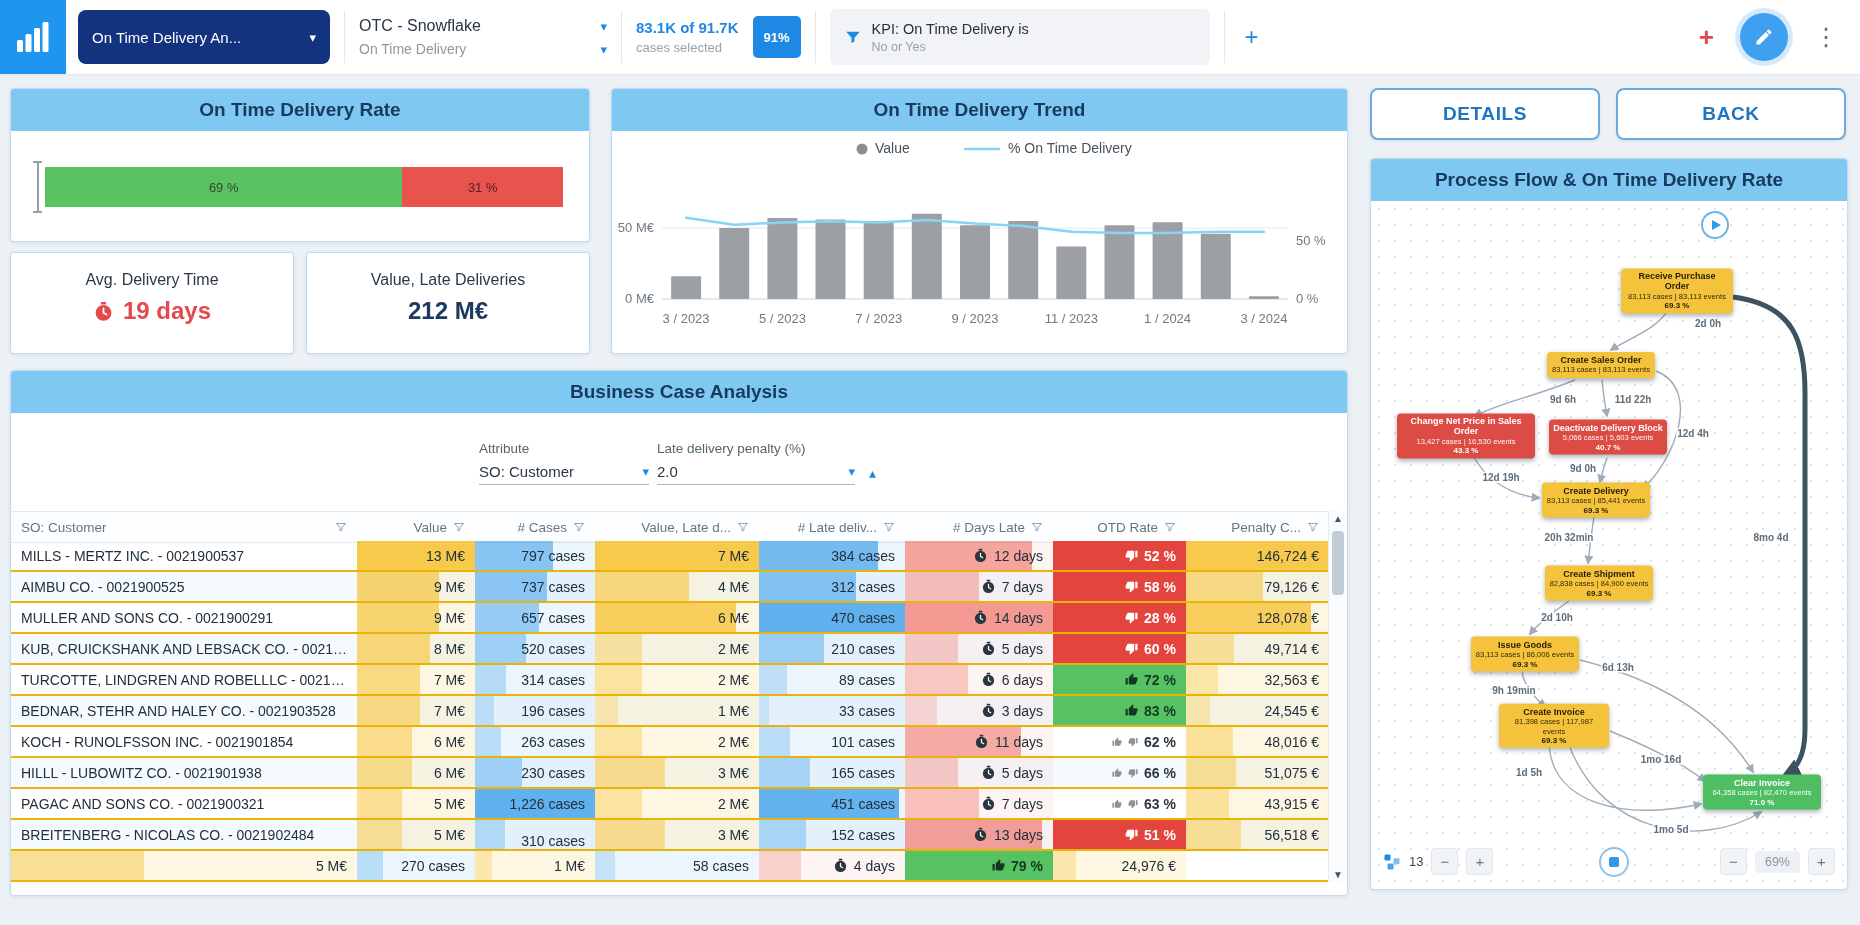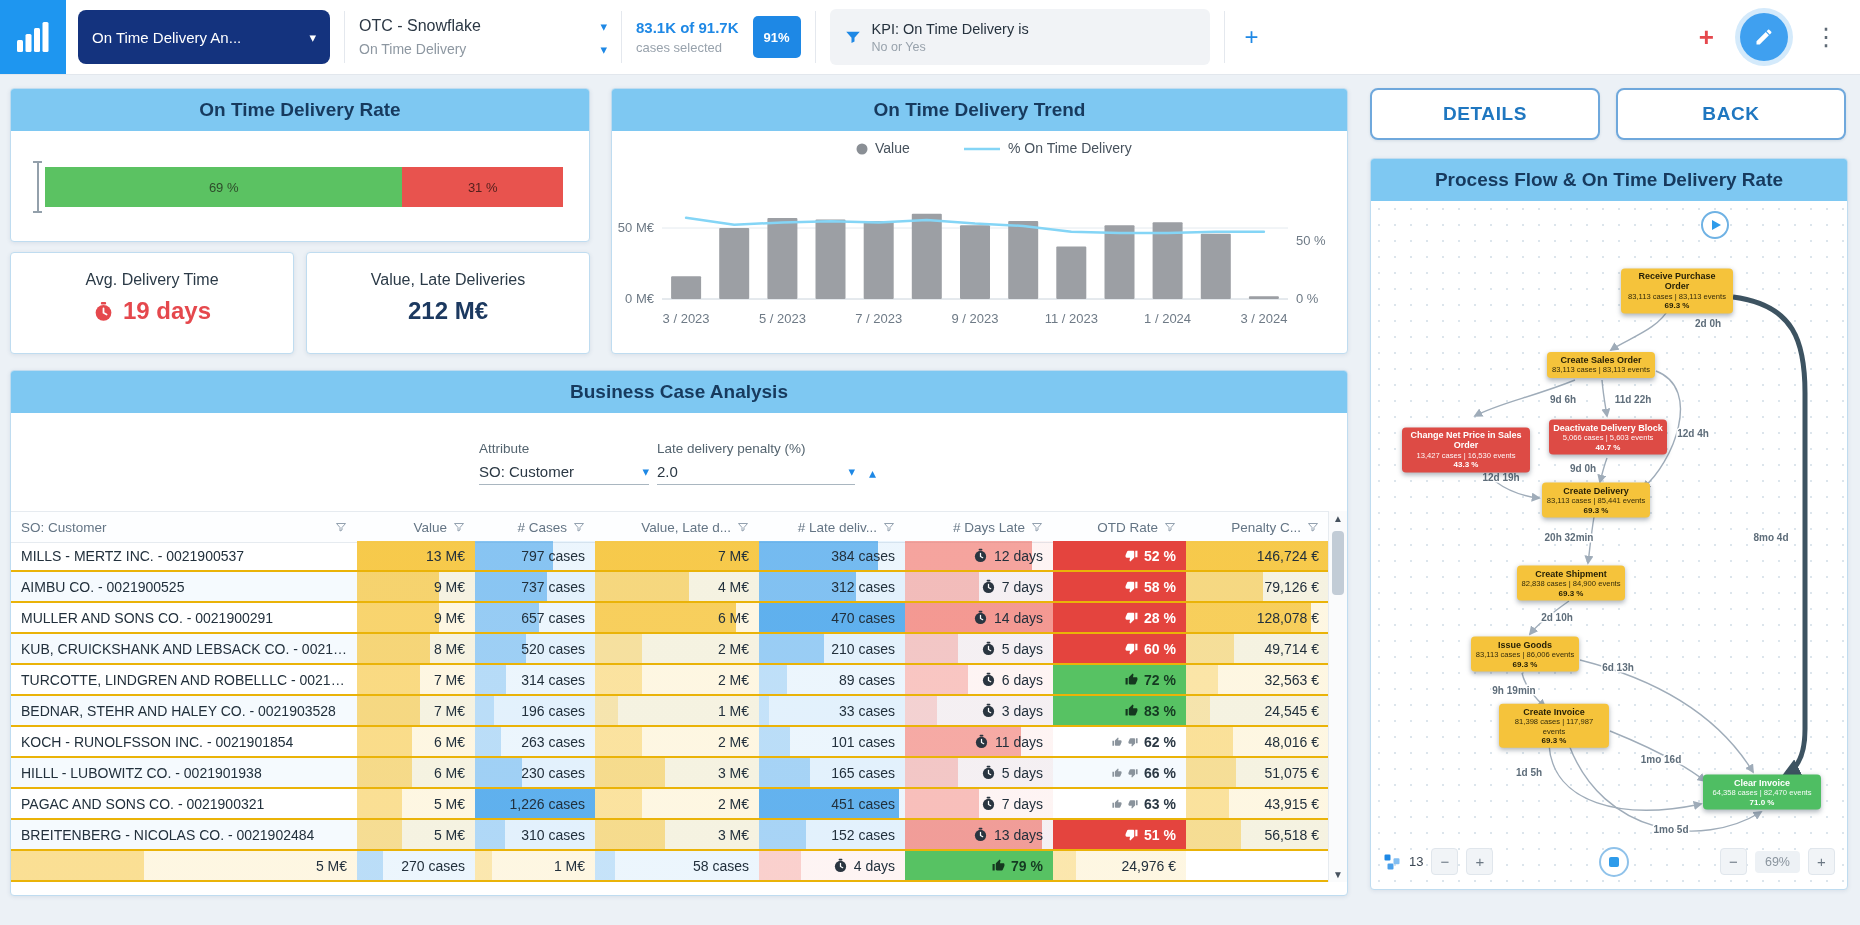--- a/index.html
+++ b/index.html
@@ -612,21 +612,21 @@
             <span>43,915 €</span>
           </div>
         </div>
         <div class="tr alt">
           <div class="td cust">
             <span class="ell">BREITENBERG - NICOLAS CO. - 0021902484</span>
           </div>
           <div class="td num" style="background: linear-gradient(90deg, rgba(246, 197, 60, 0.55) 0px, rgba(246, 197, 60, 0.55) 38.5%, rgba(246, 197, 60, 0.15) 38.5%, rgba(246, 197, 60, 0.15) 100%);">
             <span>5 M€</span>
           </div>
-          <div class="td num" style="background: linear-gradient(90deg, rgba(42, 150, 232, 0.34) 0px, rgba(42, 150, 232, 0.34) 25.3%, rgba(42, 150, 232, 0.09) 25.3%, rgba(42, 150, 232, 0.09) 100%);">
+          <div class="td num" style="background: linear-gradient(90deg, rgba(42, 150, 232, 0.34) 0px, rgba(42, 150, 232, 0.34) 25.3%, rgba(42, 150, 232, 0.09) 25.3%, rgba(42, 150, 232, 0.09) 100%); align-items: flex-end;">
             <span>310 cases</span>
           </div>
           <div class="td num" style="background: linear-gradient(90deg, rgba(246, 197, 60, 0.58) 0px, rgba(246, 197, 60, 0.58) 42.9%, rgba(246, 197, 60, 0.15) 42.9%, rgba(246, 197, 60, 0.15) 100%);">
             <span>3 M€</span>
           </div>
           <div class="td num" style="background: linear-gradient(90deg, rgba(42, 150, 232, 0.38) 0px, rgba(42, 150, 232, 0.38) 32.3%, rgba(42, 150, 232, 0.09) 32.3%, rgba(42, 150, 232, 0.09) 100%);">
             <span>152 cases</span>
           </div>
           <div class="td num" style="background: linear-gradient(90deg, rgba(238, 100, 90, 0.62) 0px, rgba(238, 100, 90, 0.62) 92.9%, rgba(238, 100, 90, 0.07) 92.9%, rgba(238, 100, 90, 0.07) 100%);">
             <svg width="15" height="15" viewBox="0 0 24 24">
@@ -748,36 +748,36 @@
       </div>
     <div class="fnode yellow" style="left: 306px; top: 90px; width: 112px;">
           <div class="fn-name">Receive Purchase Order</div>
           <div class="fn-stats">83,113 cases | 83,113 events</div>
           <div class="fn-pct">69.3 %</div>
         </div>
         <div class="fnode yellow" style="left: 230px; top: 164px; width: 108px;">
           <div class="fn-name">Create Sales Order</div>
           <div class="fn-stats">83,113 cases | 83,113 events</div>
         </div>
-        <div class="fnode red" style="left: 95px; top: 249px; width: 128px;">
+        <div class="fnode red" style="left: 95px; top: 235px; width: 138px;">
           <div class="fn-name">Change Net Price in Sales Order</div>
           <div class="fn-stats">13,427 cases | 16,530 events</div>
           <div class="fn-pct">43.3 %</div>
         </div>
         <div class="fnode red" style="left: 237px; top: 236px; width: 118px;">
           <div class="fn-name">Deactivate Delivery Block</div>
           <div class="fn-stats">5,066 cases | 5,603 events</div>
           <div class="fn-pct">40.7 %</div>
         </div>
         <div class="fnode yellow" style="left: 225px; top: 299px; width: 108px;">
           <div class="fn-name">Create Delivery</div>
           <div class="fn-stats">83,113 cases | 85,441 events</div>
           <div class="fn-pct">69.3 %</div>
         </div>
-        <div class="fnode yellow" style="left: 200px; top: 382px; width: 108px;">
+        <div class="fnode yellow" style="left: 228px; top: 382px; width: 108px;">
           <div class="fn-name">Create Shipment</div>
           <div class="fn-stats">82,838 cases | 84,900 events</div>
           <div class="fn-pct">69.3 %</div>
         </div>
         <div class="fnode yellow" style="left: 154px; top: 453px; width: 108px;">
           <div class="fn-name">Issue Goods</div>
           <div class="fn-stats">83,113 cases | 86,006 events</div>
           <div class="fn-pct">69.3 %</div>
         </div>
         <div class="fnode yellow" style="left: 183px; top: 525px; width: 110px;">

